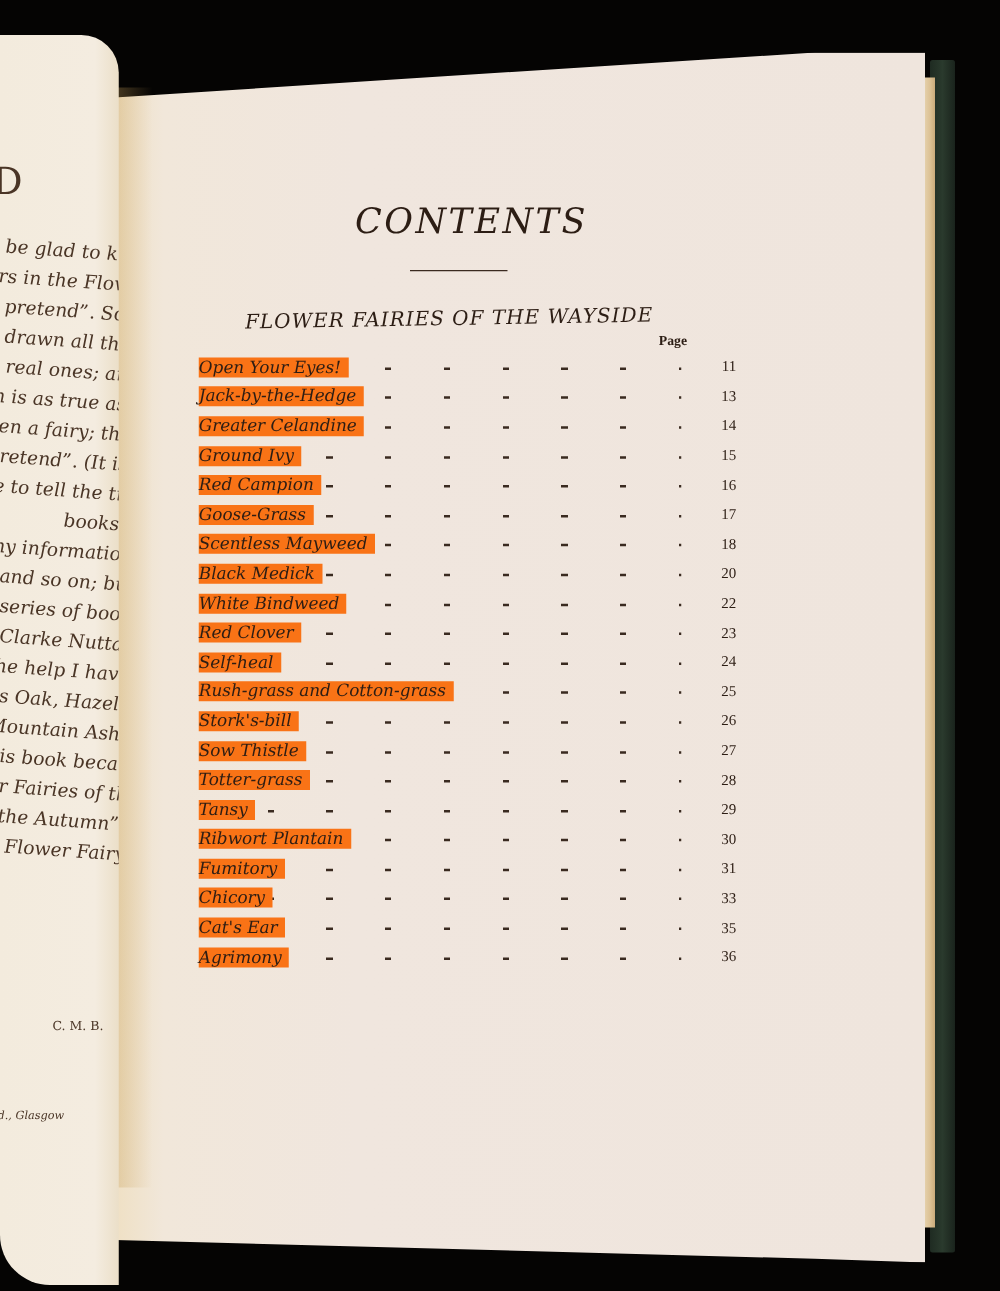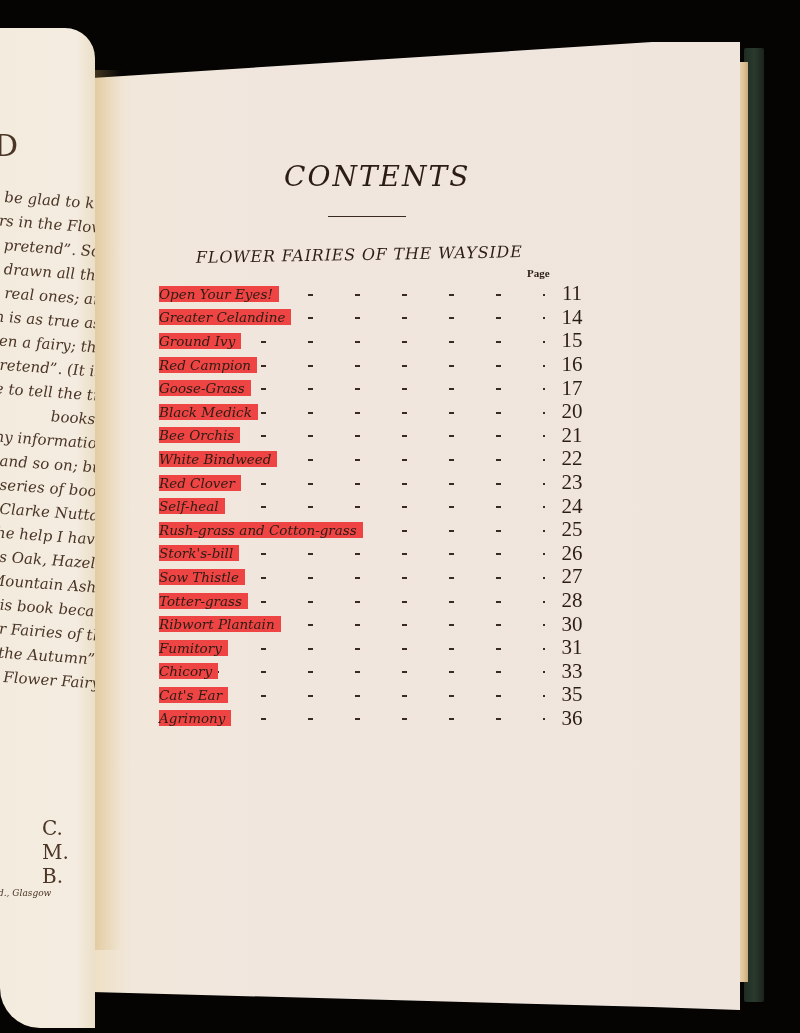--- a/index.html
+++ b/index.html
@@ -35,21 +35,21 @@
     position: absolute; left: -10px; top: 0; width: 110px;
     font-family: "DejaVu Serif", serif; font-style: italic; color: #4a3526;
     font-size: 15px; line-height: 24px; text-align: right;
     transform: skewY(4deg); transform-origin: top left;
   }
   .left-text .line { white-space: nowrap; overflow: hidden; }
   .left-heading {
     position: absolute; left: -6px; top: 100px; font-size: 30px; color: #4a3526;
     font-family: "DejaVu Serif", serif;
   }
-  .left-sig { position: absolute; left: 42px; top: 788px; font-size: 20px; color: #4a3526; font-style: normal; }
+  .left-sig { position: absolute; left: 42px; top: 788px; font-size: 10px; color: #4a3526; font-style: normal; }
   .left-imprint { position: absolute; left: -2px; top: 860px; font-size: 9px; color: #4a3526; font-style: italic; }
 
   .contents-title {
     position: absolute; left: 284px; top: 160px; width: 170px; text-align: right;
     font-family: "DejaVu Serif", serif; font-style: italic; font-size: 28px; color: #2c1d14;
     letter-spacing: 2px;
   }
   .title-rule { position: absolute; left: 328px; top: 216px; width: 78px; height: 1px; background: #3a2a20; }
   .section-heading {
     position: absolute; left: 196px; top: 245px;
@@ -67,24 +67,24 @@
   }
   .toc-title { font-style: italic; font-size: 13.5px; white-space: nowrap; }
   .toc-leader {
     position: absolute; left: 146px; right: 44px; top: 50%;
     height: 2px;
     background-image: repeating-linear-gradient(90deg, transparent 0 8px, #3a2a20 8px 13px, transparent 13px 47px);
     background-position: right center;
   }
   .toc-leader.from-start { left: 0; }
   .toc-page {
-    position: absolute; right: 0; width: 34px; text-align: center;
-    font-family: "Liberation Serif", serif; font-size: 21px; color: #2c1d14;
-  }
-  .toc-title-bg { background: #ef4444; position: relative; z-index: 1; padding-right: 6px; }
+    position: absolute; right: 0; width: 34px; text-align: right;
+    font-family: "Liberation Serif", serif; font-size: 12px; color: #2c1d14;
+  }
+  .toc-title-bg { background: #f97316; position: relative; z-index: 1; padding-right: 6px; }
 </style>
 </head>
 <body>
 
 <div class="cover-spine"></div>
 <div class="page-edge"></div>
 
 <div class="right-page"></div>
 <div class="gutter-shadow"></div>
 
@@ -125,50 +125,55 @@
 <div class="page-col-label">Page</div>
 
 <div class="toc" id="toc">
     <div class="toc-row">
       <div class="toc-leader from-start"></div>
       <span class="toc-title toc-title-bg">Open Your Eyes!</span>
       <span class="toc-page">11</span>
     </div>
     <div class="toc-row">
       <div class="toc-leader from-start"></div>
+      <span class="toc-title toc-title-bg">Jack-by-the-Hedge</span>
+      <span class="toc-page">13</span>
+    </div>
+    <div class="toc-row">
+      <div class="toc-leader from-start"></div>
       <span class="toc-title toc-title-bg">Greater Celandine</span>
       <span class="toc-page">14</span>
     </div>
     <div class="toc-row">
       <div class="toc-leader from-start"></div>
       <span class="toc-title toc-title-bg">Ground Ivy</span>
       <span class="toc-page">15</span>
     </div>
     <div class="toc-row">
       <div class="toc-leader from-start"></div>
       <span class="toc-title toc-title-bg">Red Campion</span>
       <span class="toc-page">16</span>
     </div>
     <div class="toc-row">
       <div class="toc-leader from-start"></div>
       <span class="toc-title toc-title-bg">Goose-Grass</span>
       <span class="toc-page">17</span>
     </div>
     <div class="toc-row">
       <div class="toc-leader from-start"></div>
+      <span class="toc-title toc-title-bg">Scentless Mayweed</span>
+      <span class="toc-page">18</span>
+    </div>
+    <div class="toc-row">
+      <div class="toc-leader from-start"></div>
       <span class="toc-title toc-title-bg">Black Medick</span>
       <span class="toc-page">20</span>
     </div>
     <div class="toc-row">
       <div class="toc-leader from-start"></div>
-      <span class="toc-title toc-title-bg">Bee Orchis</span>
-      <span class="toc-page">21</span>
-    </div>
-    <div class="toc-row">
-      <div class="toc-leader from-start"></div>
       <span class="toc-title toc-title-bg">White Bindweed</span>
       <span class="toc-page">22</span>
     </div>
     <div class="toc-row">
       <div class="toc-leader from-start"></div>
       <span class="toc-title toc-title-bg">Red Clover</span>
       <span class="toc-page">23</span>
     </div>
     <div class="toc-row">
       <div class="toc-leader from-start"></div>
@@ -190,20 +195,25 @@
       <span class="toc-title toc-title-bg">Sow Thistle</span>
       <span class="toc-page">27</span>
     </div>
     <div class="toc-row">
       <div class="toc-leader from-start"></div>
       <span class="toc-title toc-title-bg">Totter-grass</span>
       <span class="toc-page">28</span>
     </div>
     <div class="toc-row">
       <div class="toc-leader from-start"></div>
+      <span class="toc-title toc-title-bg">Tansy</span>
+      <span class="toc-page">29</span>
+    </div>
+    <div class="toc-row">
+      <div class="toc-leader from-start"></div>
       <span class="toc-title toc-title-bg">Ribwort Plantain</span>
       <span class="toc-page">30</span>
     </div>
     <div class="toc-row">
       <div class="toc-leader from-start"></div>
       <span class="toc-title toc-title-bg">Fumitory</span>
       <span class="toc-page">31</span>
     </div>
     <div class="toc-row">
       <div class="toc-leader from-start"></div>

